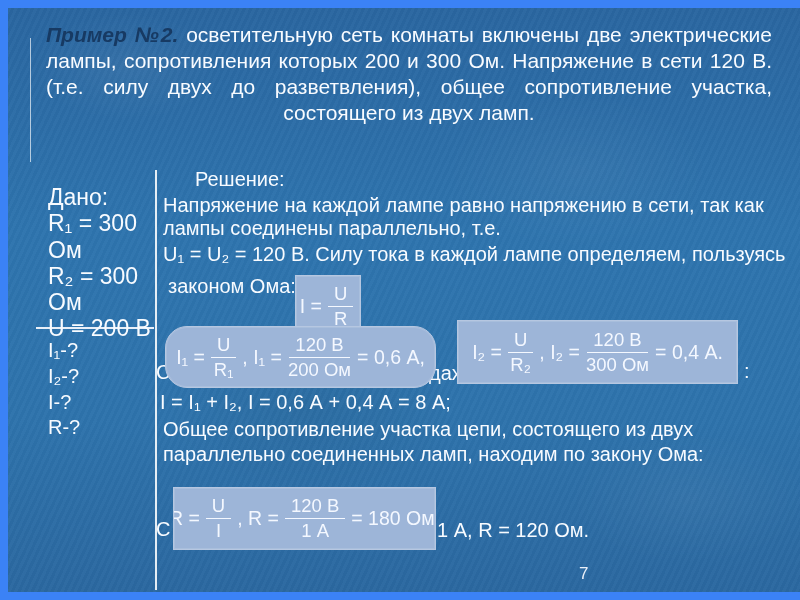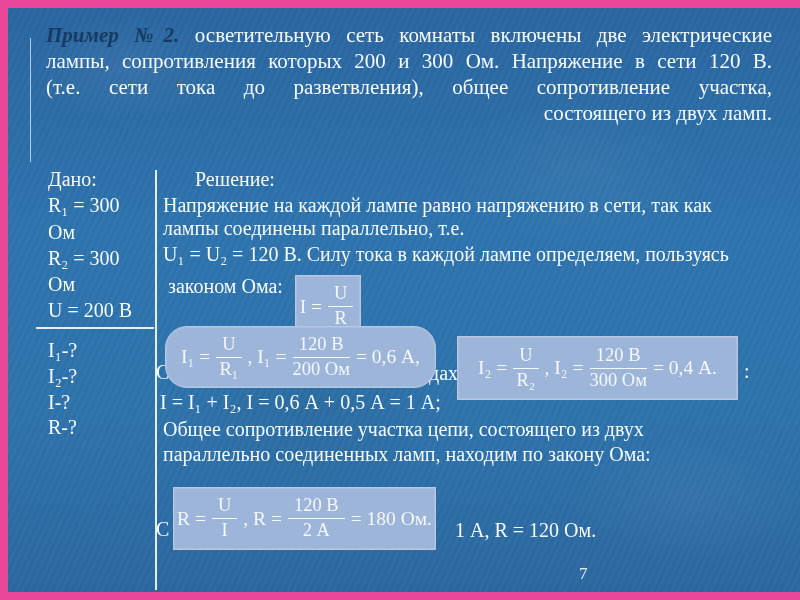--- a/index.html
+++ b/index.html
@@ -1,42 +1,42 @@
 <!DOCTYPE html>
 <html><head>
 <meta charset="utf-8">
 <style>
   html,body { margin:0; padding:0; background:#000; }
   .slide {
     position:relative; width:800px; height:600px; overflow:hidden;
-    background:#ec4899;
-    font-family:Liberation Serif, serif;
+    background:#3b82f6;
+    font-family:Liberation Sans, sans-serif;
     color:#f8fbff;
   }
   .bg {
     position:absolute; left:8px; top:8px; right:0; bottom:8px;
     background:
       repeating-linear-gradient(115deg, rgba(255,255,255,0.018) 0 3px, rgba(0,0,0,0.018) 3px 6px),
       radial-gradient(160px 90px at 15% 10%, rgba(255,255,255,0.05), transparent 60%),
       radial-gradient(220px 130px at 72% 28%, rgba(255,255,255,0.04), transparent 60%),
       radial-gradient(240px 150px at 38% 68%, rgba(0,0,0,0.06), transparent 60%),
       radial-gradient(200px 110px at 86% 84%, rgba(255,255,255,0.04), transparent 60%),
       linear-gradient(180deg, #2a66a0 0%, #2e74ae 38%, #2e73ac 70%, #2b68a0 100%);
   }
   .abs { position:absolute; }
   .txt { font-size:20px; line-height:25px; white-space:nowrap; } .z2 { z-index:2; }
 
   
   .title { left:46px; top:22px; width:726px; font-size:21px; line-height:26px; z-index:2; }
   .jline { text-align:justify; text-align-last:justify; }
-  .lline { text-align:right; }
+  .lline { text-align:center; }
   .example-label { color:#173a63; font-weight:bold; font-style:italic; }
 
   
-  .given { left:48px; top:166px; width:110px; font-size:20px; line-height:26.3px; z-index:2; }
+  .given { left:48px; top:184px; width:110px; font-size:23px; line-height:26.3px; z-index:2; }
   .find  { left:48px; top:338px; width:110px; font-size:20px; line-height:25.8px; z-index:2; }
   .given-divider { left:36px; top:327px; width:118px; height:1.5px; background:#e9eff8; z-index:2; }
   .col-divider { left:155px; top:170px; width:1.5px; height:420px; background:rgba(255,255,255,0.88); z-index:2; }
   .title-edge { left:30px; top:38px; width:1px; height:124px; background:rgba(255,255,255,0.65); z-index:2; }
 
   
   .fbox {
     background:#9db5d8; border:1px solid #b6c7e1;
     box-shadow: inset 0 0 0 1px rgba(255,255,255,0.12);
     color:#f4f8ff; display:flex; align-items:center; justify-content:center;
@@ -55,21 +55,21 @@
 <div class="slide">
   <div class="bg abs"></div>
 
   <div class="abs title-edge"></div>
   <div class="abs col-divider"></div>
   <div class="abs given-divider"></div>
 
   <div class="abs title">
     <div class="jline"><span class="example-label">Пример №2.</span> <span>осветительную сеть комнаты включены две электрические</span></div>
     <div class="jline">лампы, сопротивления которых 200 и 300 Ом. Напряжение в сети 120 В.</div>
-    <div class="jline">(т.е. сети тока до разветвления), общее сопротивление участка,</div>
+    <div class="jline">(т.е. силу двух до разветвления), общее сопротивление участка,</div>
     <div class="lline">состоящего из двух ламп.</div>
   </div>
 
   <div class="abs given">
     <div>Дано:</div>
     <div>R₁ = 300</div>
     <div>Ом</div>
     <div>R₂ = 300</div>
     <div>Ом</div>
     <div>U = 200 В</div>
@@ -84,21 +84,21 @@
   <div class="abs txt z2" style="left:163px; top:167px;margin-left:32px;">Решение:</div>
   <div class="abs txt z2" style="left:163px; top:193px;">Напряжение на каждой лампе равно напряжению в сети, так как</div>
   <div class="abs txt z2" style="left:163px; top:216px;">лампы соединены параллельно, т.е.</div>
   <div class="abs txt z2" style="left:163px; top:242px;">U₁ = U₂ = 120 В. Силу тока в каждой лампе определяем, пользуясь</div>
   <div class="abs txt z2" style="left:168px; top:274px;">законом Ома:</div>
 
   <div class="abs txt frag" style="left:156px; top:360px;">С</div>
   <div class="abs txt frag" style="left:429px; top:361px;">дах</div>
   <div class="abs txt frag" style="left:744px; top:359px;">:</div>
   <div class="abs txt frag" style="left:156px; top:517px;">С</div>
-  <div class="abs txt frag" style="left:455px; top:518px;text-align:right;">1 А, R = 120 Ом.</div>
+  <div class="abs txt frag" style="left:437px; top:518px;text-align:right;">1 А, R = 120 Ом.</div>
 
   <div class="abs fbox" style="left:295px; top:275px; width:64px; height:61px;">
     <span>I =</span>
     <span class="frac">
       <span class="num">U</span>
       <span class="den">R</span>
     </span>
   </div>
 
   <div class="abs fbox" style="left:165px; top:326px; width:269px; height:60px;border-radius:22px;">
@@ -108,46 +108,46 @@
       <span class="den">R₁</span>
     </span>
     <span>, I₁ =</span>
     <span class="frac">
       <span class="num">120 В</span>
       <span class="den">200 Ом</span>
     </span>
     <span>= 0,6 А,</span>
   </div>
 
-  <div class="abs fbox" style="left:457px; top:336px; width:279px; height:62px;">
+  <div class="abs fbox" style="left:457px; top:320px; width:279px; height:62px;">
     <span>I₂ =</span>
     <span class="frac">
       <span class="num">U</span>
       <span class="den">R₂</span>
     </span>
     <span>, I₂ =</span>
     <span class="frac">
       <span class="num">120 В</span>
       <span class="den">300 Ом</span>
     </span>
     <span>= 0,4 А.</span>
   </div>
 
-  <div class="abs txt z2" style="left:160px; top:390px;">I = I₁ + I₂, I = 0,6 А + 0,5 А = 1 А;</div>
+  <div class="abs txt z2" style="left:160px; top:390px;">I = I₁ + I₂, I = 0,6 А + 0,4 А = 8 А;</div>
   <div class="abs txt z2" style="left:163px; top:417px;">Общее сопротивление участка цепи, состоящего из двух</div>
   <div class="abs txt z2" style="left:163px; top:442px;">параллельно соединенных ламп, находим по закону Ома:</div>
 
   <div class="abs fbox" style="left:173px; top:487px; width:261px; height:61px;">
     <span>R =</span>
     <span class="frac">
       <span class="num">U</span>
       <span class="den">I</span>
     </span>
     <span>, R =</span>
     <span class="frac">
       <span class="num">120 В</span>
-      <span class="den">2 А</span>
+      <span class="den">1 А</span>
     </span>
     <span>= 180 Ом.</span>
   </div>
 
   <div class="abs page-num">7</div>
 </div>
 
 </body></html>

